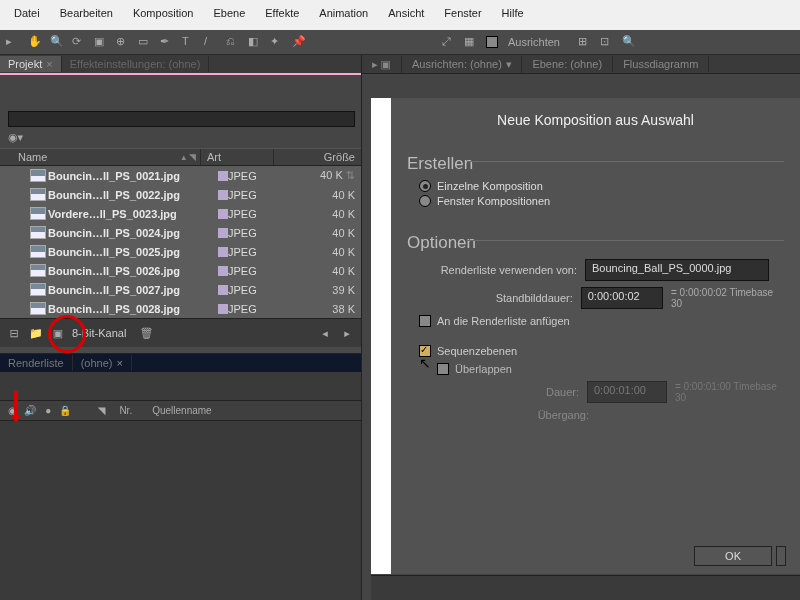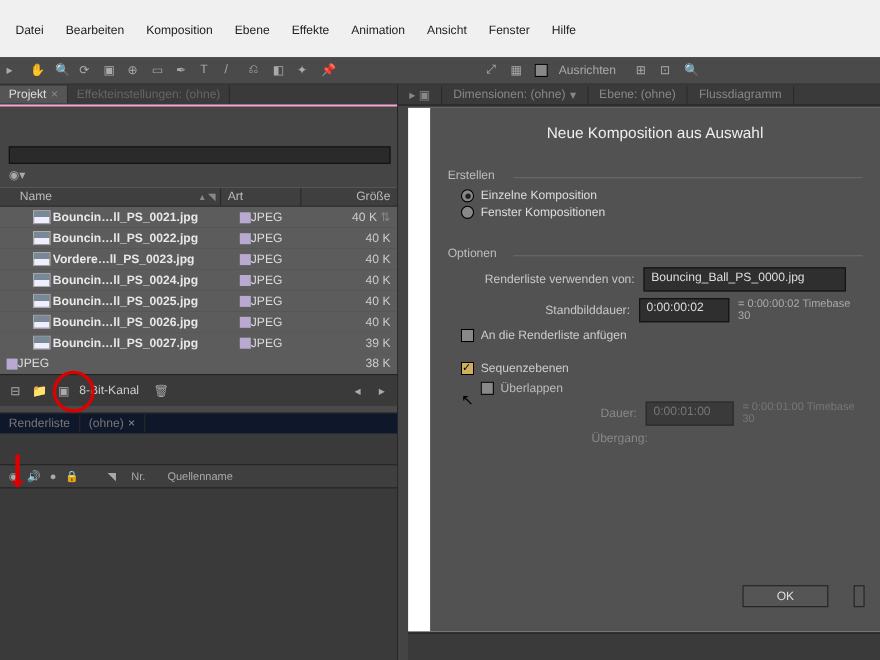--- a/index.html
+++ b/index.html
@@ -1,16 +1,16 @@
 <!DOCTYPE html>
 <html><head>
 <meta charset="utf-8">
 <style>
   html,body{margin:0;padding:0;width:800px;height:600px;overflow:hidden;background:#4a4a4a;font-family:Tahoma,Arial,sans-serif;font-size:11px;color:#ccc}
-  .menubar{background:#f0f0f0;color:#222;height:22px;display:flex;align-items:flex-end;padding:15px 4px;gap:0}
+  .menubar{background:#f0f0f0;color:#222;height:22px;display:flex;align-items:flex-start;padding:4px 4px;gap:0}
   .menubar span{padding:3px 10px;cursor:default}
   .toolbar{background:#4a4a4a;height:24px;border-bottom:1px solid #2a2a2a;display:flex;align-items:center;padding:0 6px;gap:8px;color:#aaa}
   .tool-icon{width:14px;height:14px;display:inline-block}
   .checkbox-label{display:flex;align-items:center;gap:4px;color:#aaa;font-size:11px}
   .panels{display:flex;height:calc(600px - 46px)}
   .left-col{width:361px;display:flex;flex-direction:column;border-right:1px solid #222}
   .right-col{flex:1;position:relative;background:#444}
   .tab-row{display:flex;align-items:center;background:#3a3a3a;border-bottom:2px solid #f9a8d4;height:18px}
   .tab{padding:2px 8px;font-size:11px;color:#aaa;border-right:1px solid #2a2a2a}
   .tab.active{background:#555;color:#ddd}
@@ -42,38 +42,38 @@
   .tl-tabs{display:flex;background:#0f172a;height:18px;align-items:center}
   .tl-tabs .tab{color:#777}
   .tl-header{display:flex;align-items:center;gap:8px;padding:4px 8px;border-top:1px solid #222;border-bottom:1px solid #222;color:#aaa;font-size:10px;background:#3f3f3f}
   .tl-header .lab{padding:0 6px}
   .comp-tabs{display:flex;background:#3a3a3a;border-bottom:1px solid #222;height:18px;align-items:center}
   .comp-tabs .ctab{padding:2px 10px;color:#888;font-size:11px;border-right:1px solid #2a2a2a;display:flex;align-items:center;gap:4px}
   .dialog{position:absolute;left:371px;top:98px;right:0;bottom:26px;background:#fff}
   .dialog-inner{position:absolute;left:20px;top:0;right:0;bottom:0;background:#525252;padding:14px 16px 50px 16px}
   .dialog-title{text-align:center;color:#eee;font-size:14px;position:absolute;top:14px;left:0;right:0}
   .section{margin-top:42px}
-  .section-label{color:#bcbcbc;font-size:11px;margin-bottom:6px;position:relative}
+  .section-label{color:#bcbcbc;font-size:17px;margin-bottom:6px;position:relative}
   .section-label::after{content:"";position:absolute;left:60px;right:0;top:7px;height:1px;background:#6a6a6a}
   .radio-row{display:flex;align-items:center;gap:6px;margin:3px 0 3px 12px;color:#ddd;font-size:11px}
   .radio{width:10px;height:10px;border:1px solid #000;border-radius:50%;background:#888;display:inline-flex;align-items:center;justify-content:center}
   .radio.on::after{content:"";width:5px;height:5px;border-radius:50%;background:#222}
   .opt-section{margin-top:26px}
   .field-row{display:flex;align-items:center;margin:6px 0 6px 0;color:#ccc;font-size:11px}
   .field-label{width:170px;text-align:right;padding-right:8px;color:#c8c8c8}
   .text-input{background:#2f2f2f;border:1px solid #111;color:#ddd;padding:2px 6px;font-size:11px;height:16px}
   .after-text{color:#aaa;margin-left:8px;font-size:10px}
   .cb{width:10px;height:10px;border:1px solid #000;background:#888;display:inline-block;margin-right:6px;position:relative}
   .cb.on{background:#d0b060}
   .cb.on::after{content:"✓";position:absolute;left:0;top:-2px;font-size:10px;color:#000}
   .indent{margin-left:18px}
   .dim-row{margin-left:12px;color:#888}
   .dim-row .field-label{color:#888}
   .dim-row .text-input{color:#777;background:#3a3a3a;border-color:#2a2a2a}
-  .dialog-buttons{position:absolute;right:0;bottom:22px;display:flex;gap:23px;padding-right:14px}
+  .dialog-buttons{position:absolute;right:0;bottom:8px;display:flex;gap:4px;padding-right:14px}
   .ok-btn{background:#555;border:1px solid #222;color:#ddd;padding:3px 30px;font-size:11px}
   .cursor{position:absolute;left:419px;top:355px;font-size:14px;color:#000;pointer-events:none;z-index:10}
   .bottom-strip{position:absolute;left:371px;right:0;bottom:0;height:24px;background:#3a3a3a;border-top:1px solid #222}
 </style>
 </head>
 <body>
 
 <div class="menubar">
   <span>Datei</span>
   <span>Bearbeiten</span>
@@ -210,20 +210,24 @@
               <span class="thumb"></span>
               <span>Bouncin…ll_PS_0027.jpg</span>
             </div>
             <div class="cell-art">
               <span class="swatch"></span>
               <span>JPEG</span>
             </div>
             <div class="cell-size">39 K </div>
           </div>
           <div class="file-row sel">
+            <div class="cell-name">
+              <span class="thumb"></span>
+              <span>Bouncin…ll_PS_0028.jpg</span>
+            </div>
             <div class="cell-art">
               <span class="swatch"></span>
               <span>JPEG</span>
             </div>
             <div class="cell-size">38 K </div>
           </div>
         </div>
       <div class="proj-footer">
         <span class="btn">⊟</span>
         <span class="btn">📁</span>
@@ -253,21 +257,21 @@
         <span>◥</span>
         <span class="lab">Nr.</span>
         <span class="lab">Quellenname</span>
       </div>
     </div>
   </div>
 
   <div class="right-col">
     <div class="comp-tabs">
       <div class="ctab">▸ ▣</div>
-      <div class="ctab"><span>Dimensionen: (ohne)</span> ▾</div>
+      <div class="ctab"><span>Ausrichten: (ohne)</span> ▾</div>
       <div class="ctab">Ebene: (ohne)</div>
       <div class="ctab">Flussdiagramm</div>
     </div>
   </div>
 </div>
 
 <div class="dialog">
   <div class="dialog-inner">
     <div class="dialog-title">Neue Komposition aus Auswahl</div>
 

